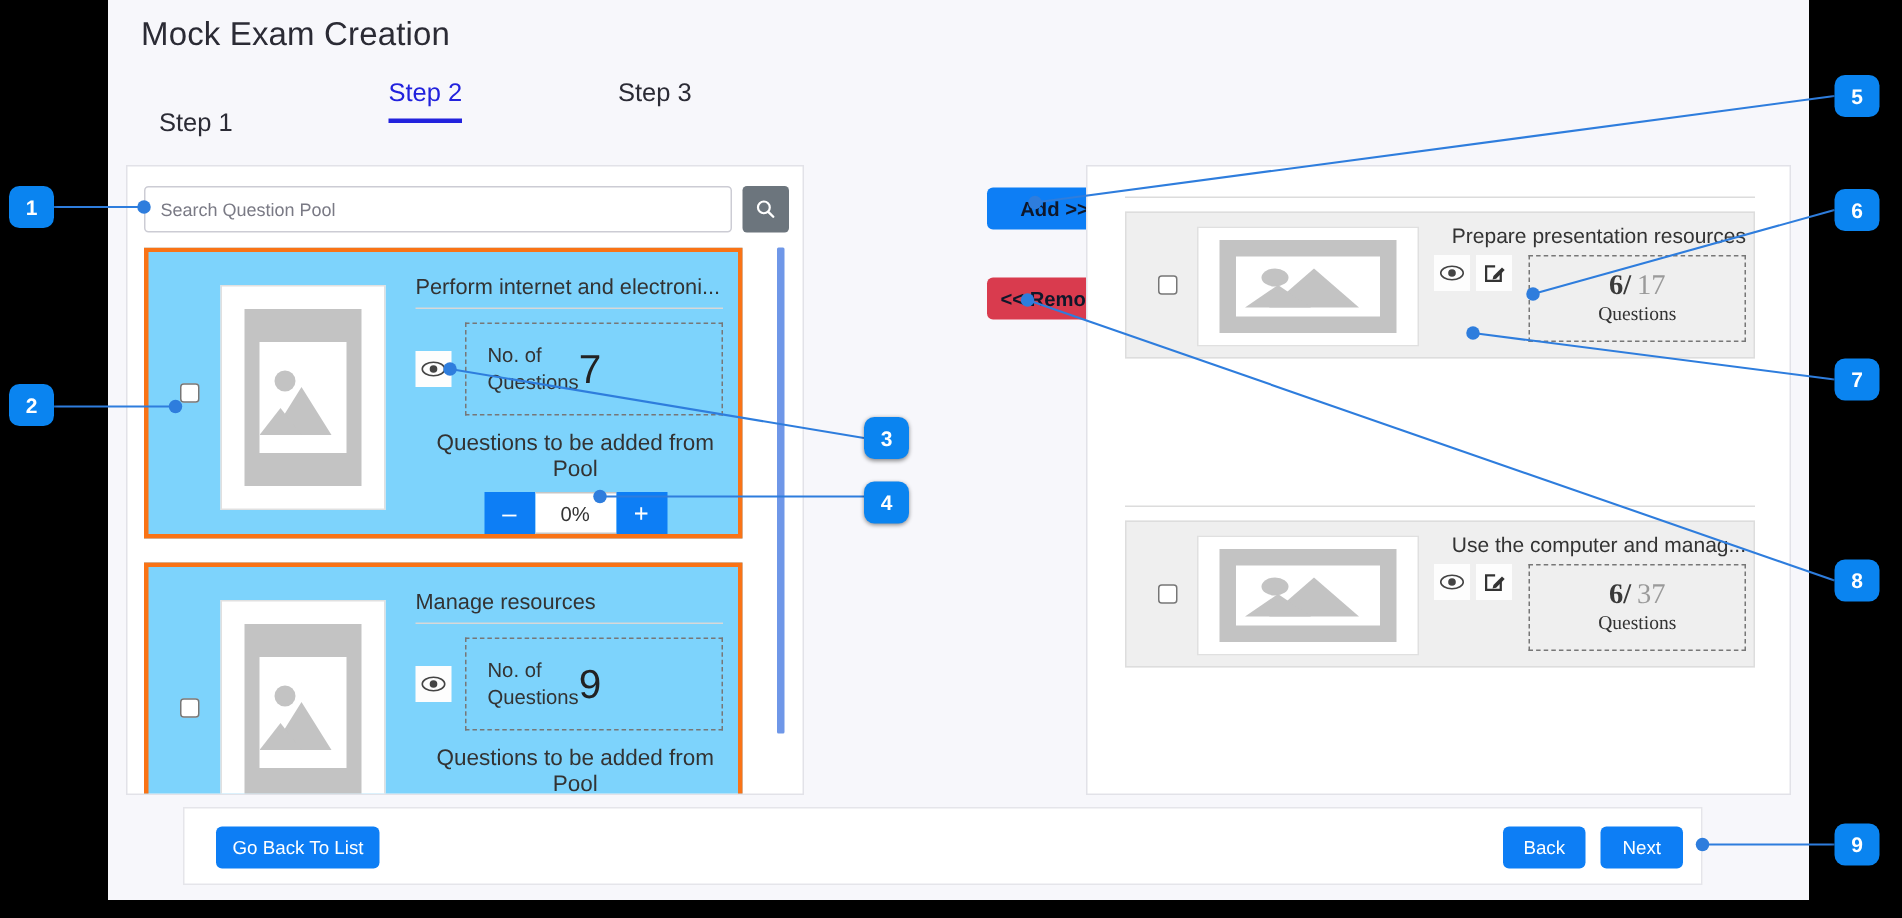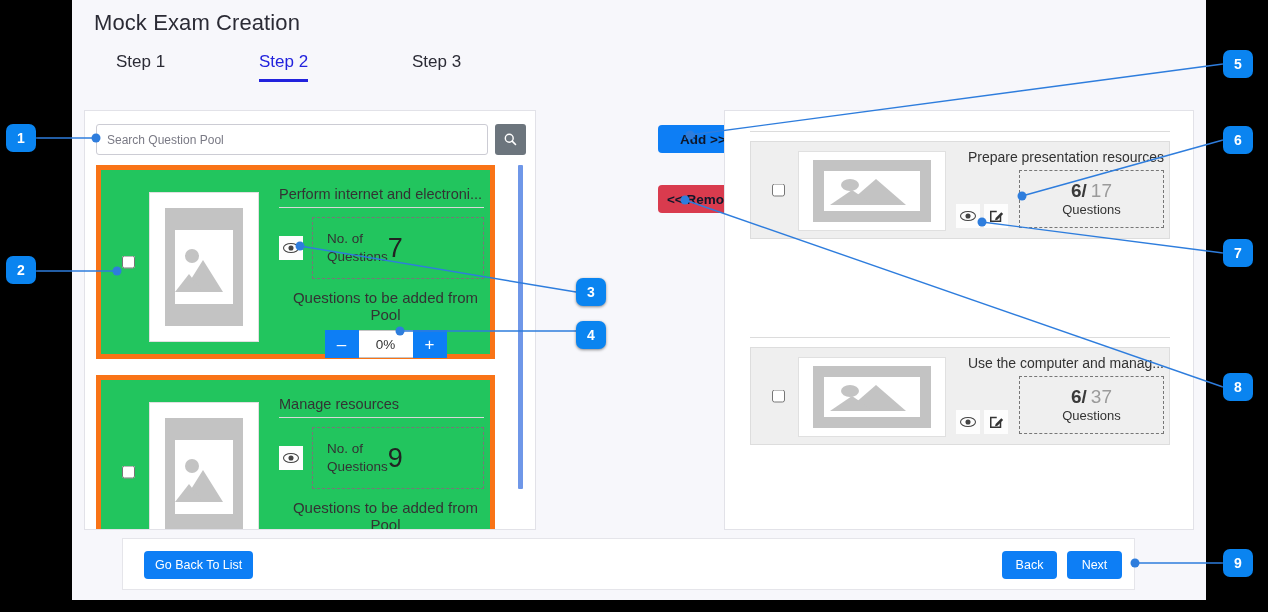--- a/index.html
+++ b/index.html
@@ -36,21 +36,21 @@
   }
   .tab {
     position: absolute;
     top: 0;
     font-size: 17px;
     color: #2b2b35;
     padding-bottom: 10px;
     cursor: pointer;
     white-space: nowrap;
   }
-  .tab.t0 { left: 32px; }
+  .tab.t0 { left: 22px; margin-top: 20px; }
   .tab.t1 { left: 175px; }
   .tab.t2 { left: 328px; }
   .tab.active { color: #2222dd; font-weight: 500; }
   .tab.active::after {
     content: "";
     position: absolute;
     left: 0; right: 0; bottom: 0;
     height: 3px;
     background: #2222dd;
   }
@@ -112,22 +112,22 @@
     background: #6f97e8;
     border-radius: 1px;
     cursor: pointer;
   }
 
   
   .pool-card {
     position: relative;
     width: 399px;
     height: 194px;
-    background: #22c55e;
-    border: 5px solid #f97316;
+    background: #7dd3fc;
+    border: 3px solid #f97316;
     margin-bottom: 16px;
   }
   .pool-card .chk {
     position: absolute;
     left: 21px; top: 50%;
     transform: translateY(-50%);
     width: 13px; height: 13px;
   }
   .thumb {
     position: absolute;
@@ -312,22 +312,23 @@
     font-size: 14px;
     color: #333;
     text-align: right;
     white-space: nowrap;
     overflow: hidden;
     padding-bottom: 1px;
   }
   .sel-row {
     margin-top: 4px;
     display: flex;
-    align-items: flex-end;
+    align-items: flex-start;
     gap: 4px;
+    font-family: Liberation Serif, serif;
   }
   .sel-qbox {
     flex: 1 1 auto;
     margin-left: 7px;
     height: 58px;
     border: 1px dashed #777;
     display: flex;
     flex-direction: column;
     align-items: center;
     justify-content: center;

